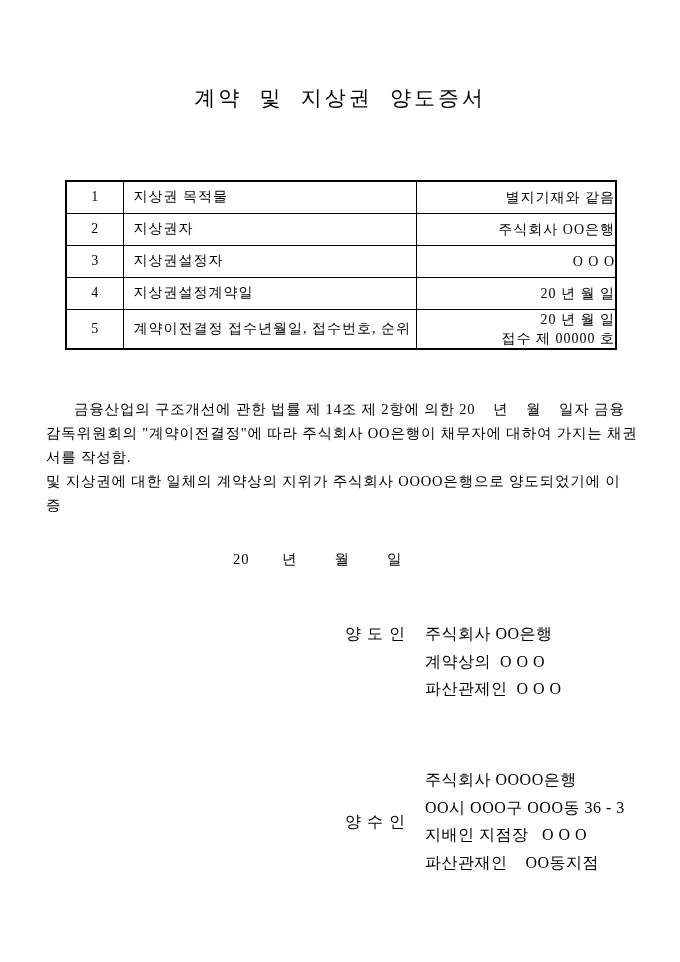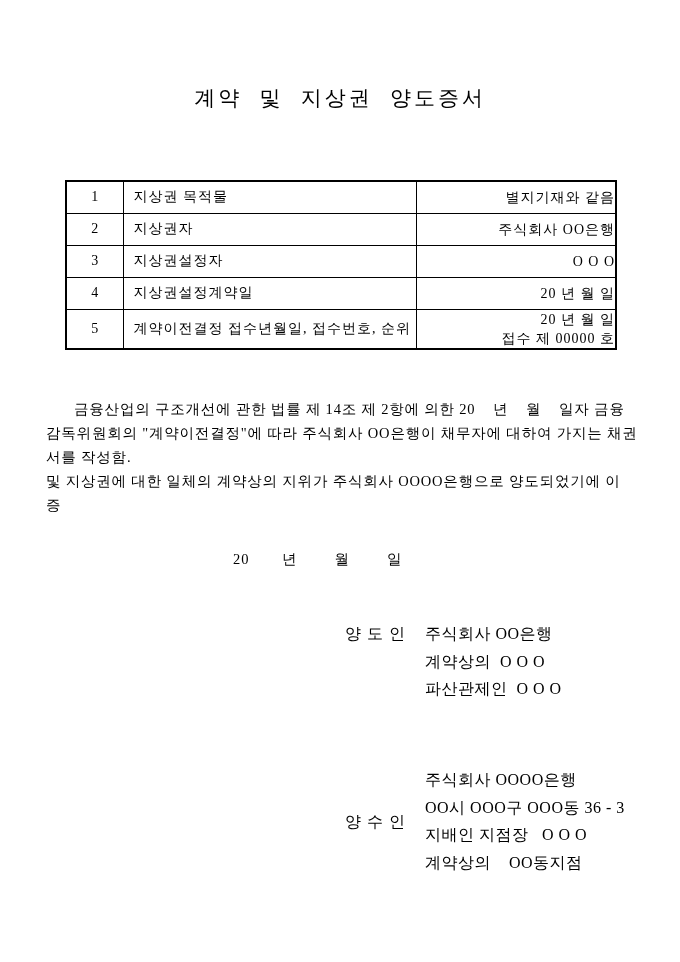--- a/index.html
+++ b/index.html
@@ -156,17 +156,17 @@
       <div class="sign-line">파산관제인  O O O</div>
     </div>
   </div>
 
   <div class="sign-block transferee">
     <div class="sign-label">양 수 인</div>
     <div class="sign-lines">
       <div class="sign-line">주식회사 OOOO은행</div>
       <div class="sign-line">OO시 OOO구 OOO동 36 - 3</div>
       <div class="sign-line">지배인 지점장   O O O</div>
-      <div class="sign-line">계약상의    OO동지점</div>
+      <div class="sign-line">파산관재인    OO동지점</div>
     </div>
   </div>
 
 </div>
 
 </body></html>

